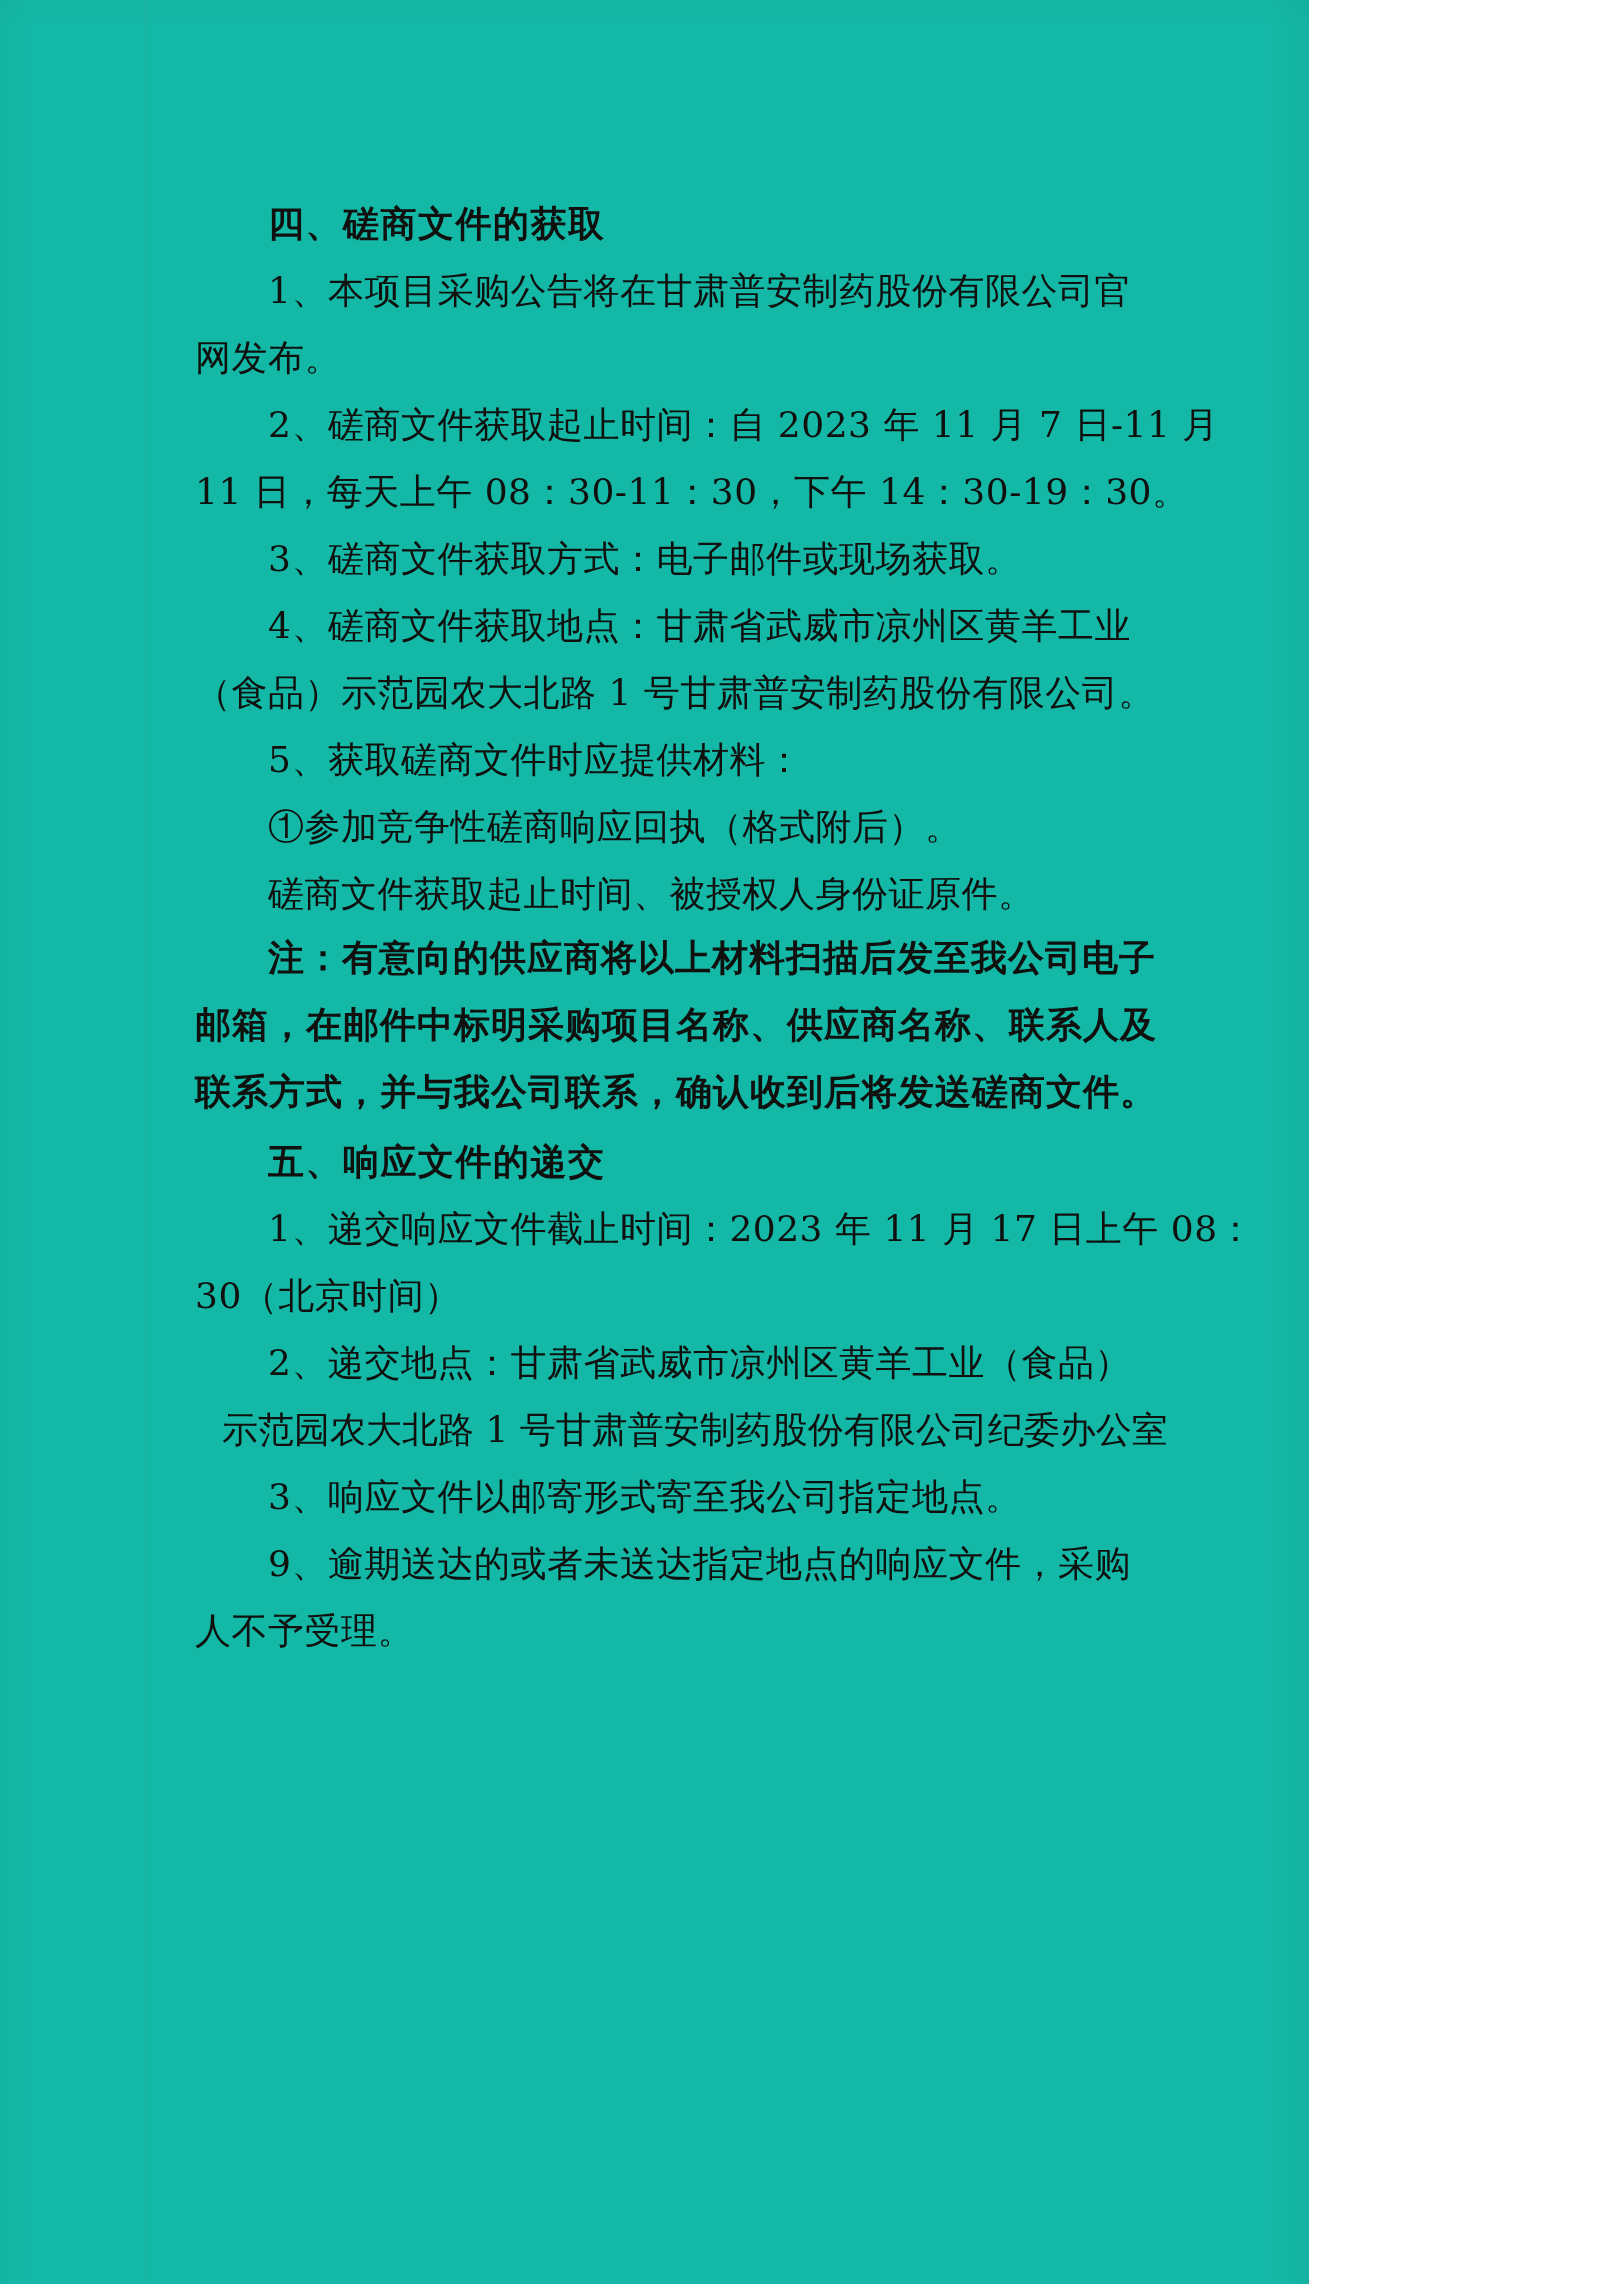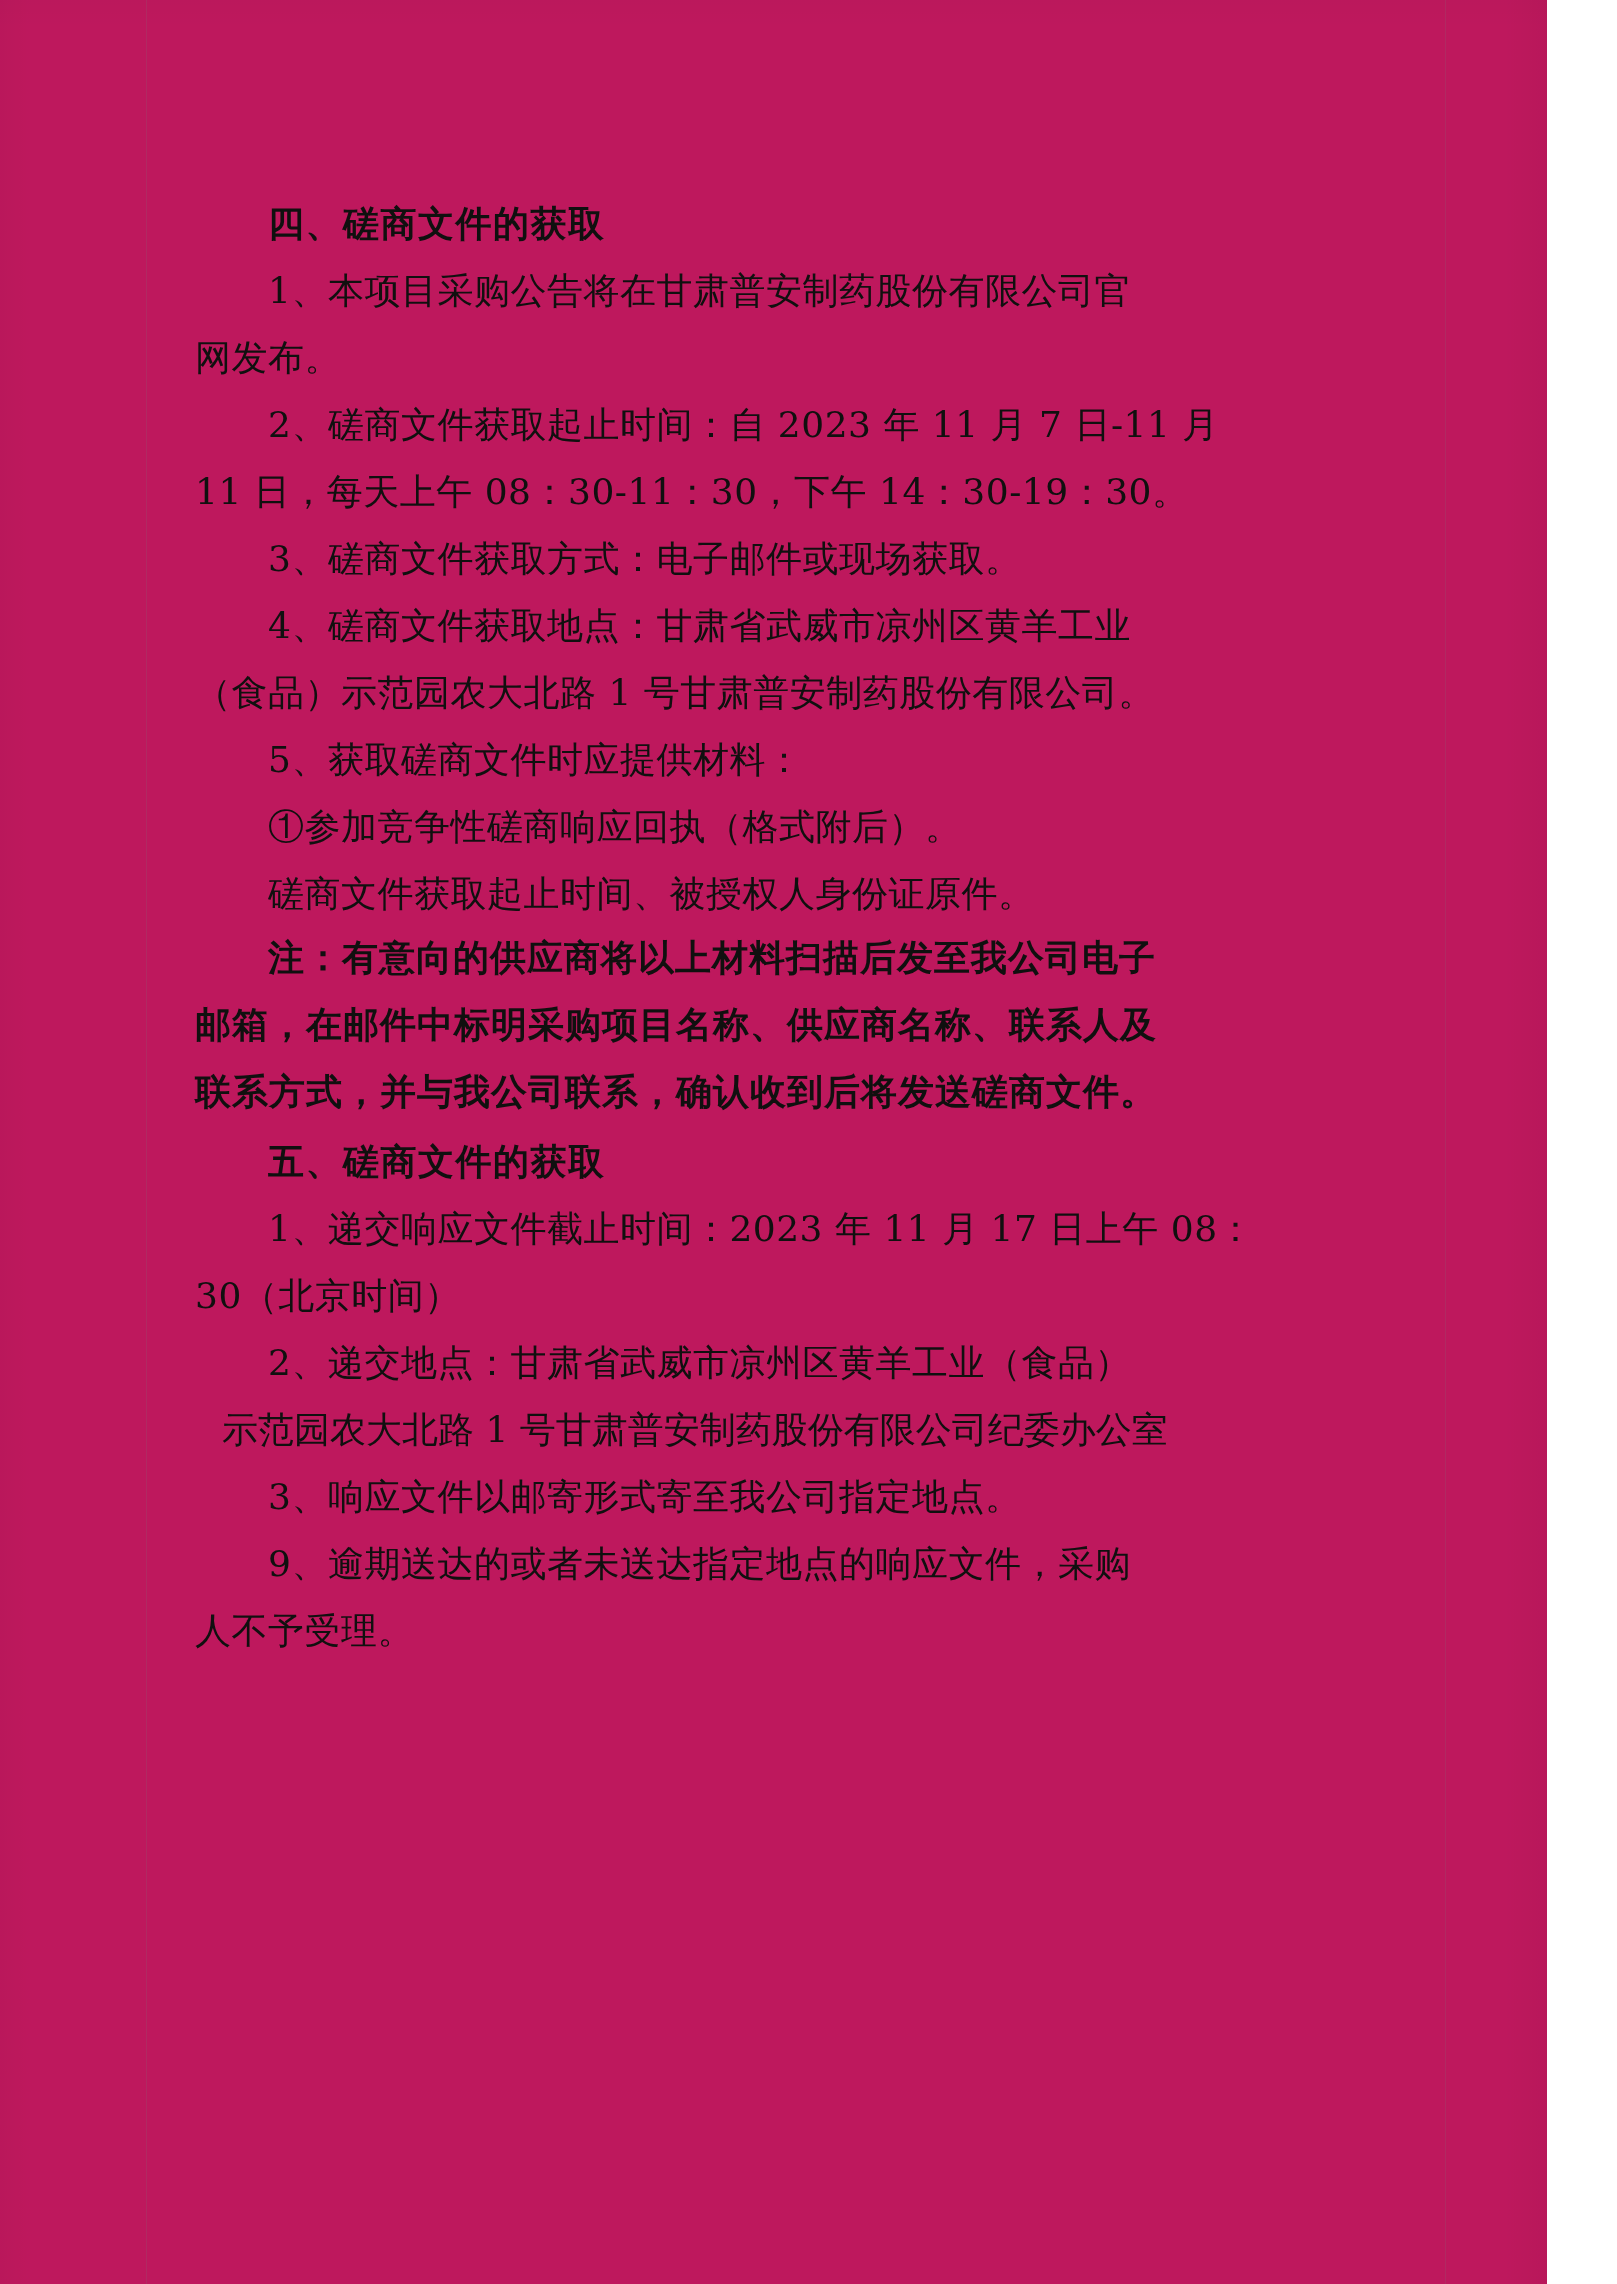--- a/index.html
+++ b/index.html
@@ -5,23 +5,23 @@
   html, body {
     margin: 0;
     padding: 0;
     background: #ffffff;
   }
   body {
     font-family: "DejaVu Serif", "Liberation Serif", serif;
   }
   .page {
     position: relative;
-    width: 1547px;
+    width: 1309px;
     height: 2284px;
-    background: #be185d;
+    background: #14b8a6;
     box-sizing: border-box;
     overflow: hidden;
   }
   
   .paper-tint {
     position: absolute;
     inset: 0;
     background:
       linear-gradient(90deg, rgba(0,0,0,0.022) 0px, rgba(0,0,0,0) 34px),
       linear-gradient(270deg, rgba(0,0,0,0.03) 0px, rgba(0,0,0,0) 44px),
@@ -130,21 +130,21 @@
       <div class="line indent">磋商文件获取起止时间、被授权人身份证原件。</div>
     </div>
 
     <div class="block">
       <div class="line indent bold">注：有意向的供应商将以上材料扫描后发至我公司电子</div>
       <div class="line bold">邮箱，在邮件中标明采购项目名称、供应商名称、联系人及</div>
       <div class="line bold">联系方式，并与我公司联系，确认收到后将发送磋商文件。</div>
     </div>
 
     <div class="block">
-      <div class="line heading">五、磋商文件的获取</div>
+      <div class="line heading">五、响应文件的递交</div>
     </div>
 
     <div class="block">
       <div class="line indent">1、递交响应文件截止时间：2023 年 11 月 17 日上午 08：</div>
       <div class="line">30（北京时间）</div>
     </div>
 
     <div class="block">
       <div class="line indent">2、递交地点：甘肃省武威市凉州区黄羊工业（食品）</div>
       <div class="line tight">示范园农大北路 1 号甘肃普安制药股份有限公司纪委办公室</div>

